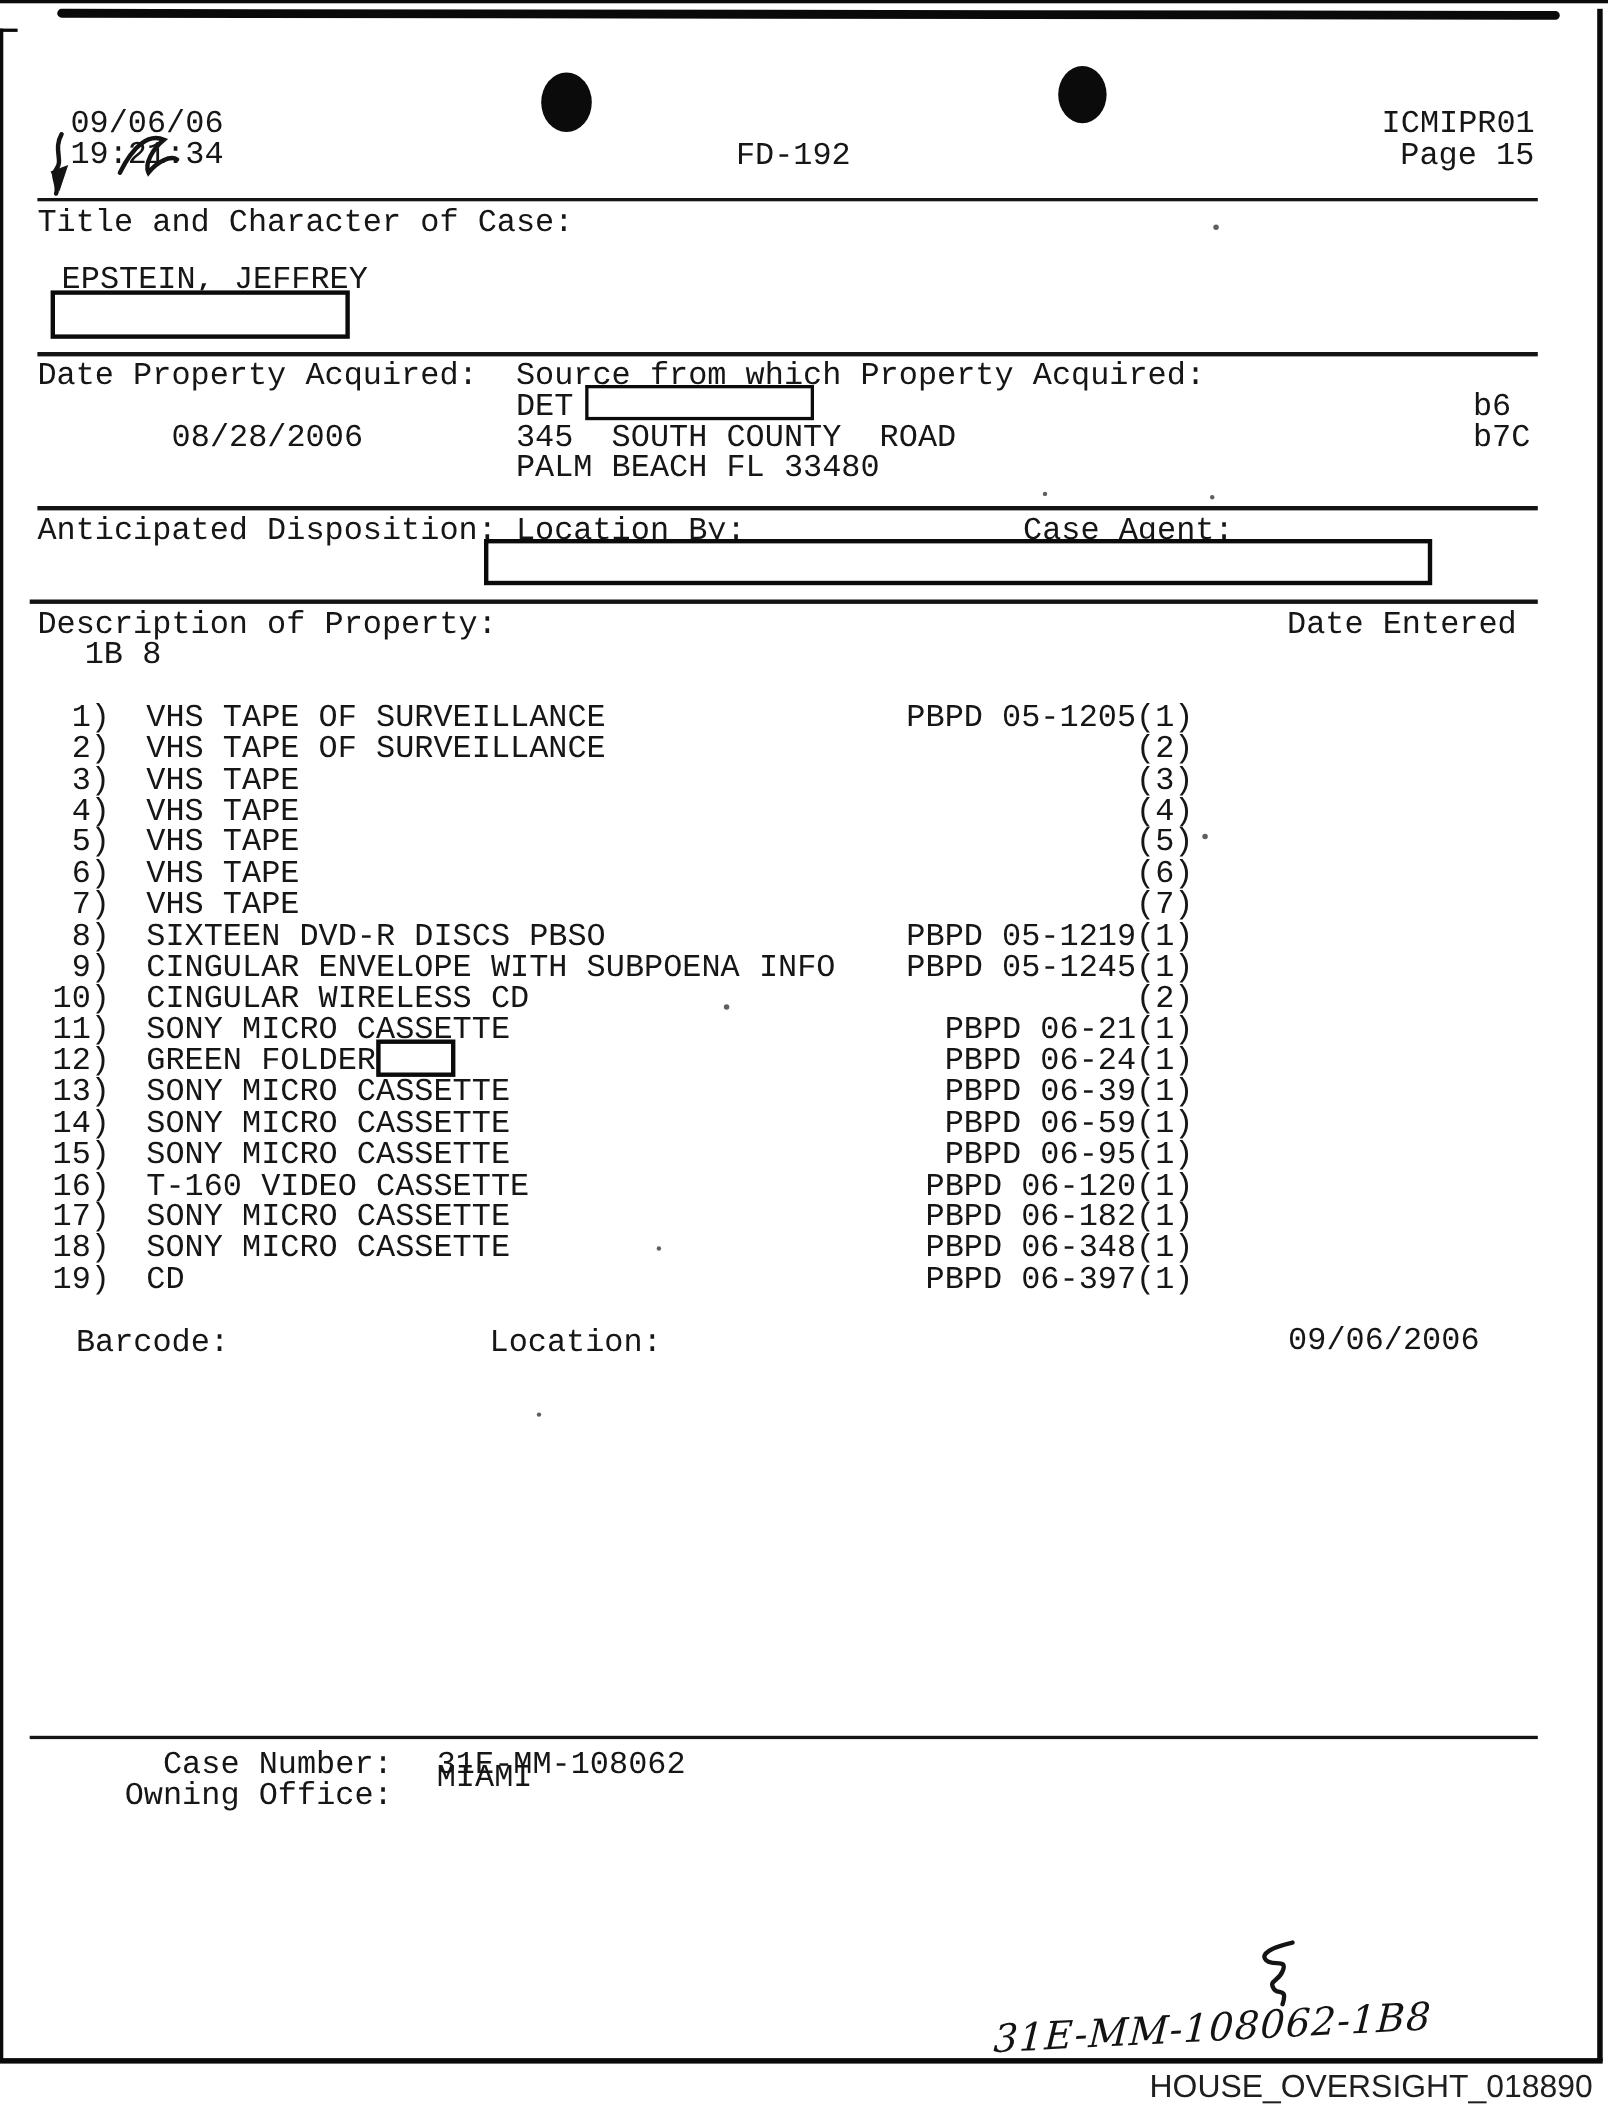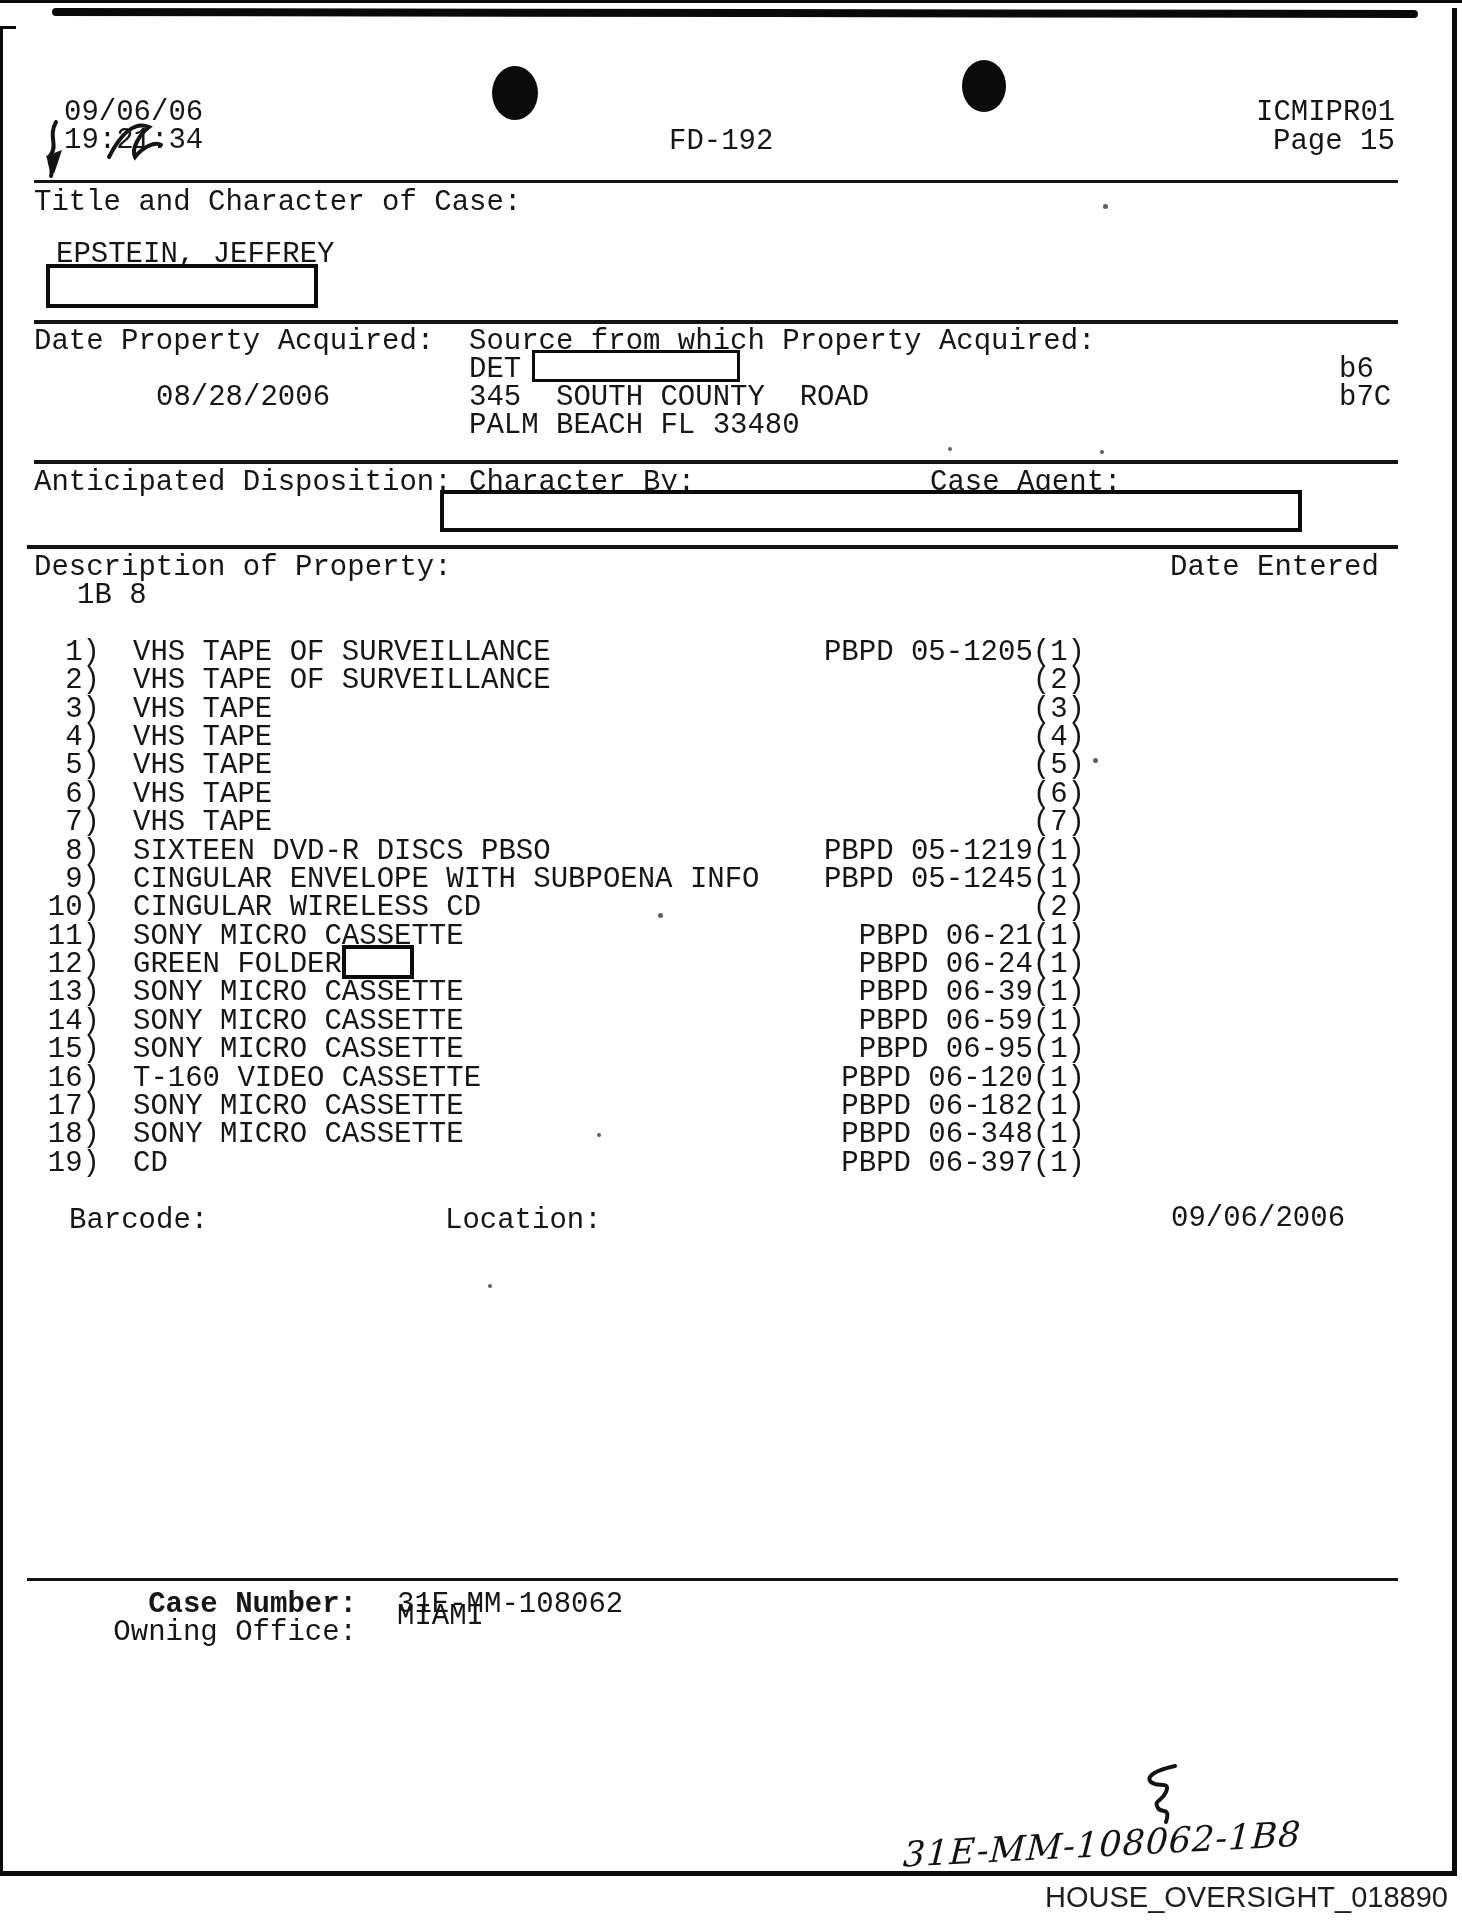--- a/index.html
+++ b/index.html
@@ -63,21 +63,21 @@
   <div class="t" style="left:469px;top:355px;">DET</div>
   <div class="rbox" style="left:532px;top:350px;width:202px;height:26px;border-width:3px;"></div>
   <div class="t" style="left:1339px;top:355px;">b6</div>
   <div class="t" style="left:156px;top:383px;">08/28/2006</div>
   <div class="t" style="left:469px;top:383px;">345  SOUTH COUNTY  ROAD</div>
   <div class="t" style="left:1339px;top:383px;">b7C</div>
   <div class="t" style="left:469px;top:411px;text-align:center;">PALM BEACH FL 33480</div>
 
   <div class="hr" style="left:34px;top:460px;width:1364px;height:4px;"></div>
   <div class="t" style="left:34px;top:468px;">Anticipated Disposition:</div>
-  <div class="t" style="left:469px;top:468px;">Character By:</div>
+  <div class="t" style="left:469px;top:468px;">Location By:</div>
   <div class="t" style="left:930px;top:468px;">Case Agent:</div>
   <div class="rbox" style="left:440px;top:490px;width:854px;height:34px;"></div>
 
   <div class="hr" style="left:27px;top:545px;width:1371px;height:4px;"></div>
   <div class="t" style="left:34px;top:553px;">Description of Property:</div>
   <div class="t" style="left:1170px;top:553px;">Date Entered</div>
   <div class="t" style="left:77px;top:581px;">1B 8</div>
 
   <div class="row" style="top:638px;">
     <span class="it-num">1)</span>
@@ -174,21 +174,21 @@
     <span class="it-num">19)</span>
     <span class="it-desc">CD</span>
     <span class="it-ref">PBPD 06-397(1)</span>
   </div>
 
   <div class="t" style="left:69px;top:1206px;">Barcode:</div>
   <div class="t" style="left:445px;top:1206px;">Location:</div>
   <div class="t" style="left:1171px;top:1204px;">09/06/2006</div>
 
   <div class="hr" style="left:27px;top:1578px;width:1371px;height:3px;"></div>
-  <div class="rlabel" style="top:1590px;font-weight:bold;">Case Number:</div>
+  <div class="rlabel" style="top:1590px;">Case Number:</div>
   <div class="t" style="left:397px;top:1590px;">31E-MM-108062</div>
   <div class="rlabel" style="top:1618px;">Owning Office:</div>
   <div class="t" style="left:397px;top:1582px;margin-top:20px;">MIAMI</div>
 
   <svg style="left:1135px;top:1762px;" width="52" height="64" viewBox="0 0 52 64">
     <path d="M40,4 C22,8 10,14 16,20 C22,26 36,18 31,30 C27,40 18,38 23,46 C26,52 36,44 31,60" fill="none" stroke="#141414" stroke-width="4" stroke-linecap="round"></path>
   </svg>
   <div class="hand">31E-MM-108062-1B8</div>
 
   <div class="bates">HOUSE_OVERSIGHT_018890</div>

